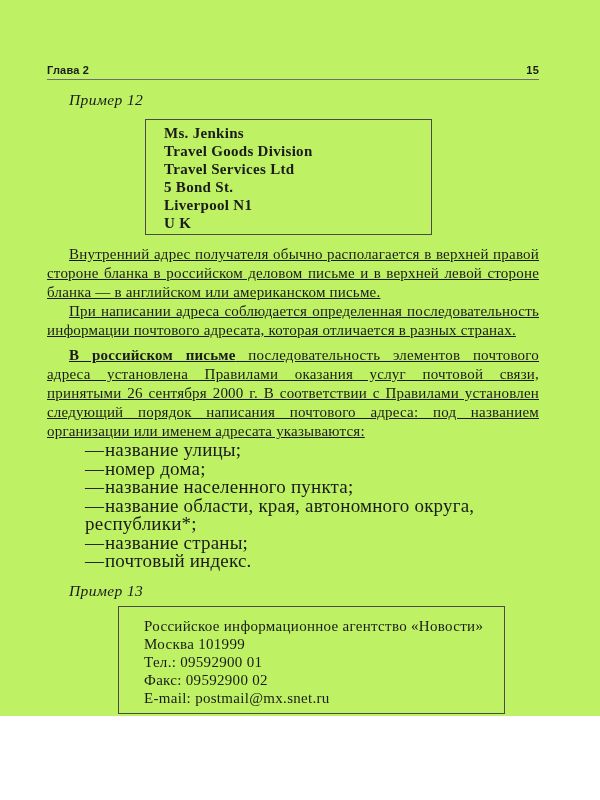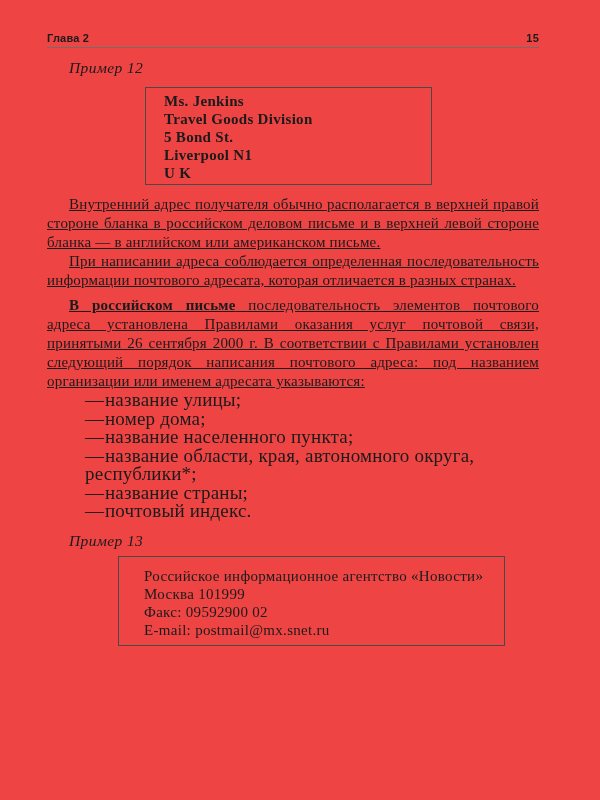--- a/index.html
+++ b/index.html
@@ -3,24 +3,24 @@
 <meta charset="utf-8">
 <style>
   html, body {
     margin: 0;
     padding: 0;
     background: #ffffff;
   }
   .page {
     position: relative;
     width: 600px;
-    height: 800px;
+    height: 716px;
     box-sizing: border-box;
-    background: #ef4444;
-    padding: 32px 61px 0 47px;
+    background: #bef264;
+    padding: 64px 61px 0 47px;
     font-family: "Liberation Serif", "DejaVu Serif", serif;
     color: #1b1b1b;
     overflow: hidden;
   }
   
   .running-header {
     display: flex;
     justify-content: space-between;
     align-items: flex-end;
     font-family: "Liberation Sans", "DejaVu Sans", sans-serif;
@@ -94,20 +94,21 @@
   <div class="running-header">
     <span>Глава 2</span>
     <span>15</span>
   </div>
 
   <div class="example-label">Пример 12</div>
 
   <div class="address-box box-en">
     <div class="line">Ms. Jenkins</div>
     <div class="line">Travel Goods Division</div>
+    <div class="line">Travel Services Ltd</div>
     <div class="line">5 Bond St.</div>
     <div class="line">Liverpool N1</div>
     <div class="line">U K</div>
   </div>
 
   <p class="body first">Внутренний адрес получателя обычно располагается в верхней правой стороне бланка в российском деловом письме и в верхней левой стороне бланка — в английском или американском письме.</p>
 
   <p class="body">При написании адреса соблюдается определенная последовательность информации почтового адресата, которая отличается в разных странах.</p>
 
   <p class="body spaced"><b>В российском письме</b><span> последовательность элементов почтового адреса установлена Правилами оказания услуг почтовой связи, принятыми 26 сентября 2000 г. В соответствии с Правилами установлен следующий порядок написания почтового адреса: под названием организации или именем адресата указываются:</span></p>
@@ -119,17 +120,18 @@
     <li><span class="dash">—</span><span>название области, края, автономного округа, республики*;</span></li>
     <li><span class="dash">—</span><span>название страны;</span></li>
     <li><span class="dash">—</span><span>почтовый индекс.</span></li>
   </ul>
 
   <div class="example-label">Пример 13</div>
 
   <div class="address-box box-ru">
     <div class="line">Российское информационное агентство «Новости»</div>
     <div class="line">Москва 101999</div>
+    <div class="line">Тел.: 09592900 01</div>
     <div class="line">Факс: 09592900 02</div>
     <div class="line">E-mail: postmail@mx.snet.ru</div>
   </div>
 
 </div>
 
 </body></html>

